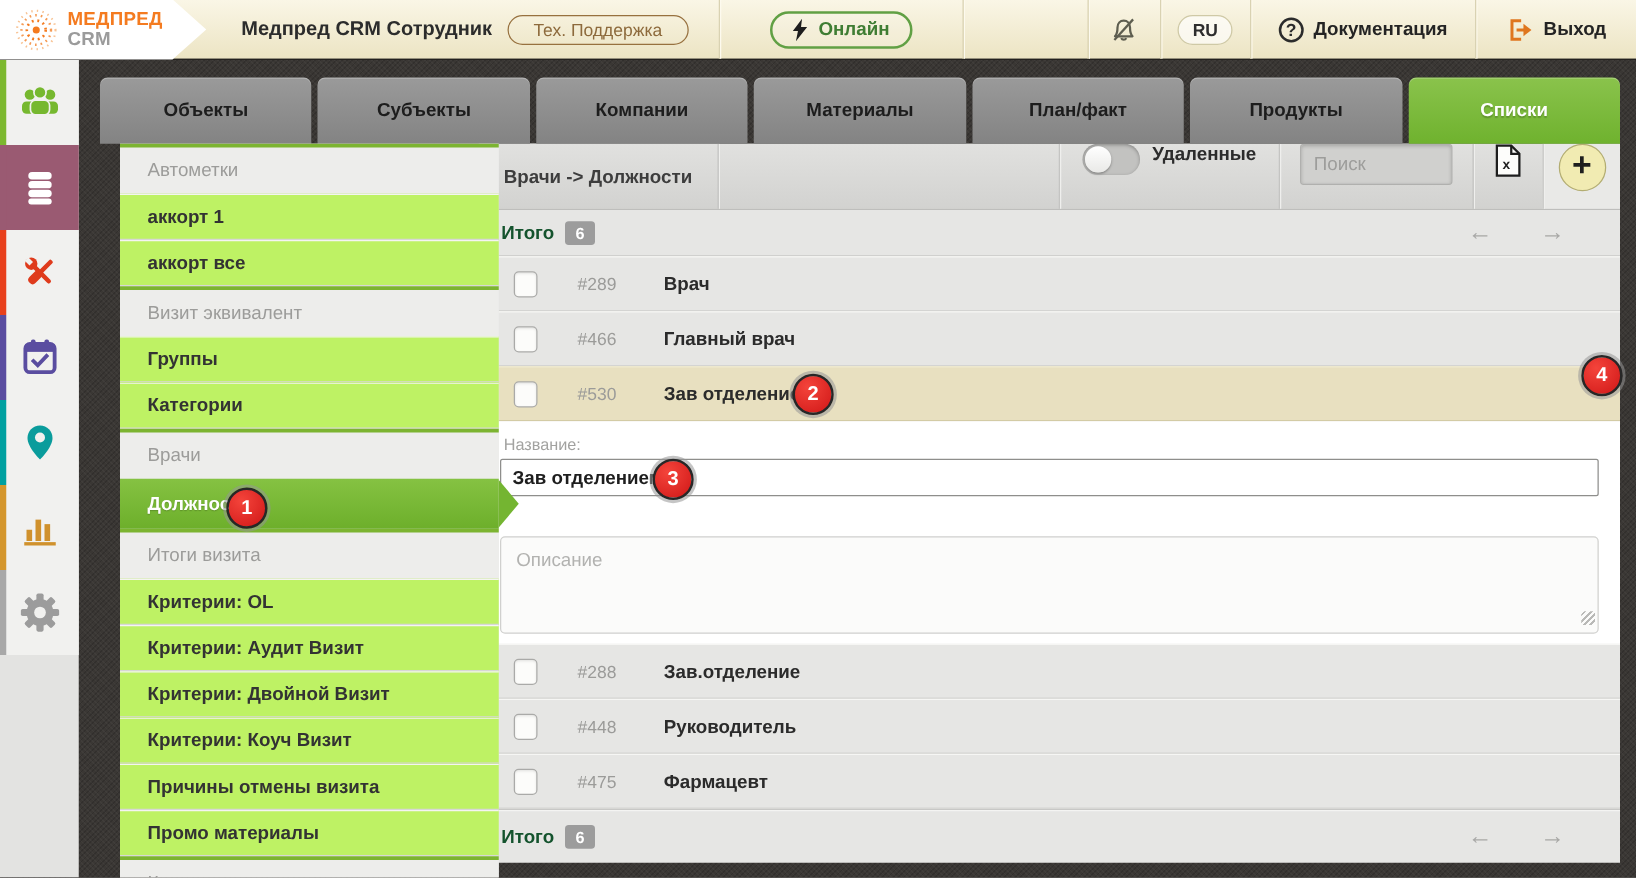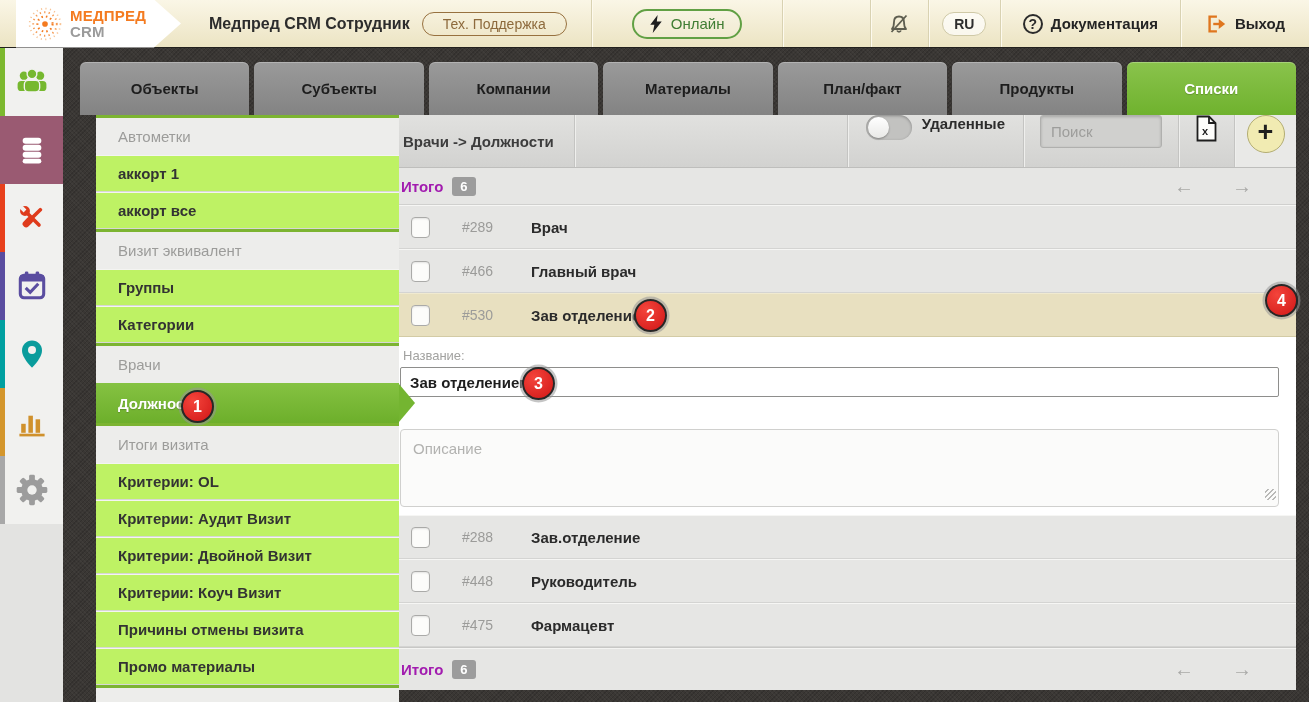--- a/index.html
+++ b/index.html
@@ -4,28 +4,28 @@
 <style>
   html,body{margin:0;padding:0;background:#2b2927;}
   *{box-sizing:border-box;}
   .page{position:relative;width:1309px;height:702px;overflow:hidden;
         font-family:"Liberation Sans",sans-serif;-webkit-font-smoothing:antialiased;}
 
   
   .topbar{position:absolute;left:0;top:0;width:100%;height:48px;display:flex;align-items:center;
           background:linear-gradient(#faf6e6,#ece4c3);border-bottom:1px solid #23211e;z-index:20;}
   .logo{width:165px;height:48px;background:#fff;display:flex;align-items:center;gap:8px;padding-left:12px;
-        clip-path:polygon(0 0,138px 0,165px 24px,138px 48px,0 48px);flex:none;cursor:pointer;margin-left:16px;}
+        clip-path:polygon(0 0,138px 0,165px 24px,138px 48px,0 48px);flex:none;cursor:pointer;}
   .logo-text{line-height:1.02;font-weight:bold;font-size:15px;letter-spacing:.2px;}
   .logo-text .l1{color:#f47b20;display:block;}
   .logo-text .l2{color:#9b9b9b;display:block;font-size:15px;}
   .title-sec{display:flex;align-items:center;gap:12px;padding:0 24px 0 28px;height:100%;}
   .app-title{font-weight:bold;font-size:16px;color:#2c2c2c;}
   .badge-support{border:1px solid #97713f;color:#8d6a3c;border-radius:13px;padding:3px 20px;font-size:14px;white-space:nowrap;}
-  .hsep{border-left:1px solid #d9d2b2;box-shadow:inset 1px 0 0 #fdfaee;}
+  .hsep{border-left:1px solid #d9d2b2;box-shadow:inset 1px 0 0 #fdfaee;font-weight:bold;}
   .online-sec{display:flex;align-items:center;height:100%;padding:0 40px;}
   .badge-online{display:inline-flex;align-items:center;gap:9px;border:2px solid #61a044;color:#3f7d33;
                 border-radius:16px;padding:4px 16px;font-size:15px;background:rgba(255,255,255,.15);}
   .flexspacer{flex:1;height:100%;}
   .hsec{display:flex;align-items:center;justify-content:center;height:100%;gap:8px;font-weight:bold;font-size:15px;color:#242424;}
   .bell-sec{width:58px;}
   .lang-sec{width:72px;}
   .lang-pill{background:rgba(255,255,255,.65);border:1px solid #cfc9a6;border-radius:13px;padding:3px 11px;font-weight:bold;font-size:14px;color:#2e2e2e;}
   .docs-sec{padding:0 22px;cursor:pointer;}
   .exit-sec{padding:0 24px;cursor:pointer;}
@@ -77,21 +77,21 @@
   .search-sec{padding:0 16px;}
   .search-input{width:122px;height:33px;background:#d0d0ce;border:1px solid #b0b0ae;border-radius:3px;
                 box-shadow:inset 0 1px 3px rgba(0,0,0,.2);padding:0 10px;font-size:15px;color:#555;font-family:"Liberation Sans",sans-serif;}
   .search-input::placeholder{color:#9d9d9b;}
   .excel-sec{width:56px;justify-content:center;cursor:pointer;}
   .plus-sec{width:62px;justify-content:center;background:#e9e9e7;cursor:pointer;}
   .plus-btn{width:38px;height:38px;border-radius:50%;background:#f1ebb2;border:1px solid #b3ad72;color:#1f1f1f;
             font-size:27px;font-weight:bold;display:flex;align-items:center;justify-content:center;padding-bottom:3px;}
 
   .count-bar{height:37px;flex:none;display:flex;align-items:center;padding:0 18px;background:#e6e6e4;border-bottom:1px solid #d0d0ce;}
-  .count-label{font-weight:bold;font-size:15px;color:#a21caf;margin-right:9px;}
+  .count-label{font-weight:bold;font-size:15px;color:#14532d;margin-right:9px;}
   .count-badge{background:#9c9c9c;color:#fff;border-radius:3px;padding:2px 8px;font-size:13px;font-weight:bold;}
   .pager{margin-left:auto;display:flex;gap:38px;padding-right:26px;}
   .pg{color:#a9a9a7;font-size:20px;line-height:1;cursor:pointer;}
 
   .row{height:44px;flex:none;display:flex;align-items:center;background:#e6e6e4;
        box-shadow:inset 0 1px 0 #f6f6f4,inset 0 -1px 0 #d4d4d2;}
   .cb{width:19px;height:21px;margin-left:28px;background:#fcfcfa;border:1px solid #aaaaa8;border-radius:4px;
       box-shadow:inset 0 1px 2px rgba(0,0,0,.1);cursor:pointer;flex:none;}
   .rid{width:52px;margin-left:32px;color:#9b9b99;font-size:14px;flex:none;}
   .rname{margin-left:17px;font-weight:bold;font-size:15px;color:#2b2b2b;}

